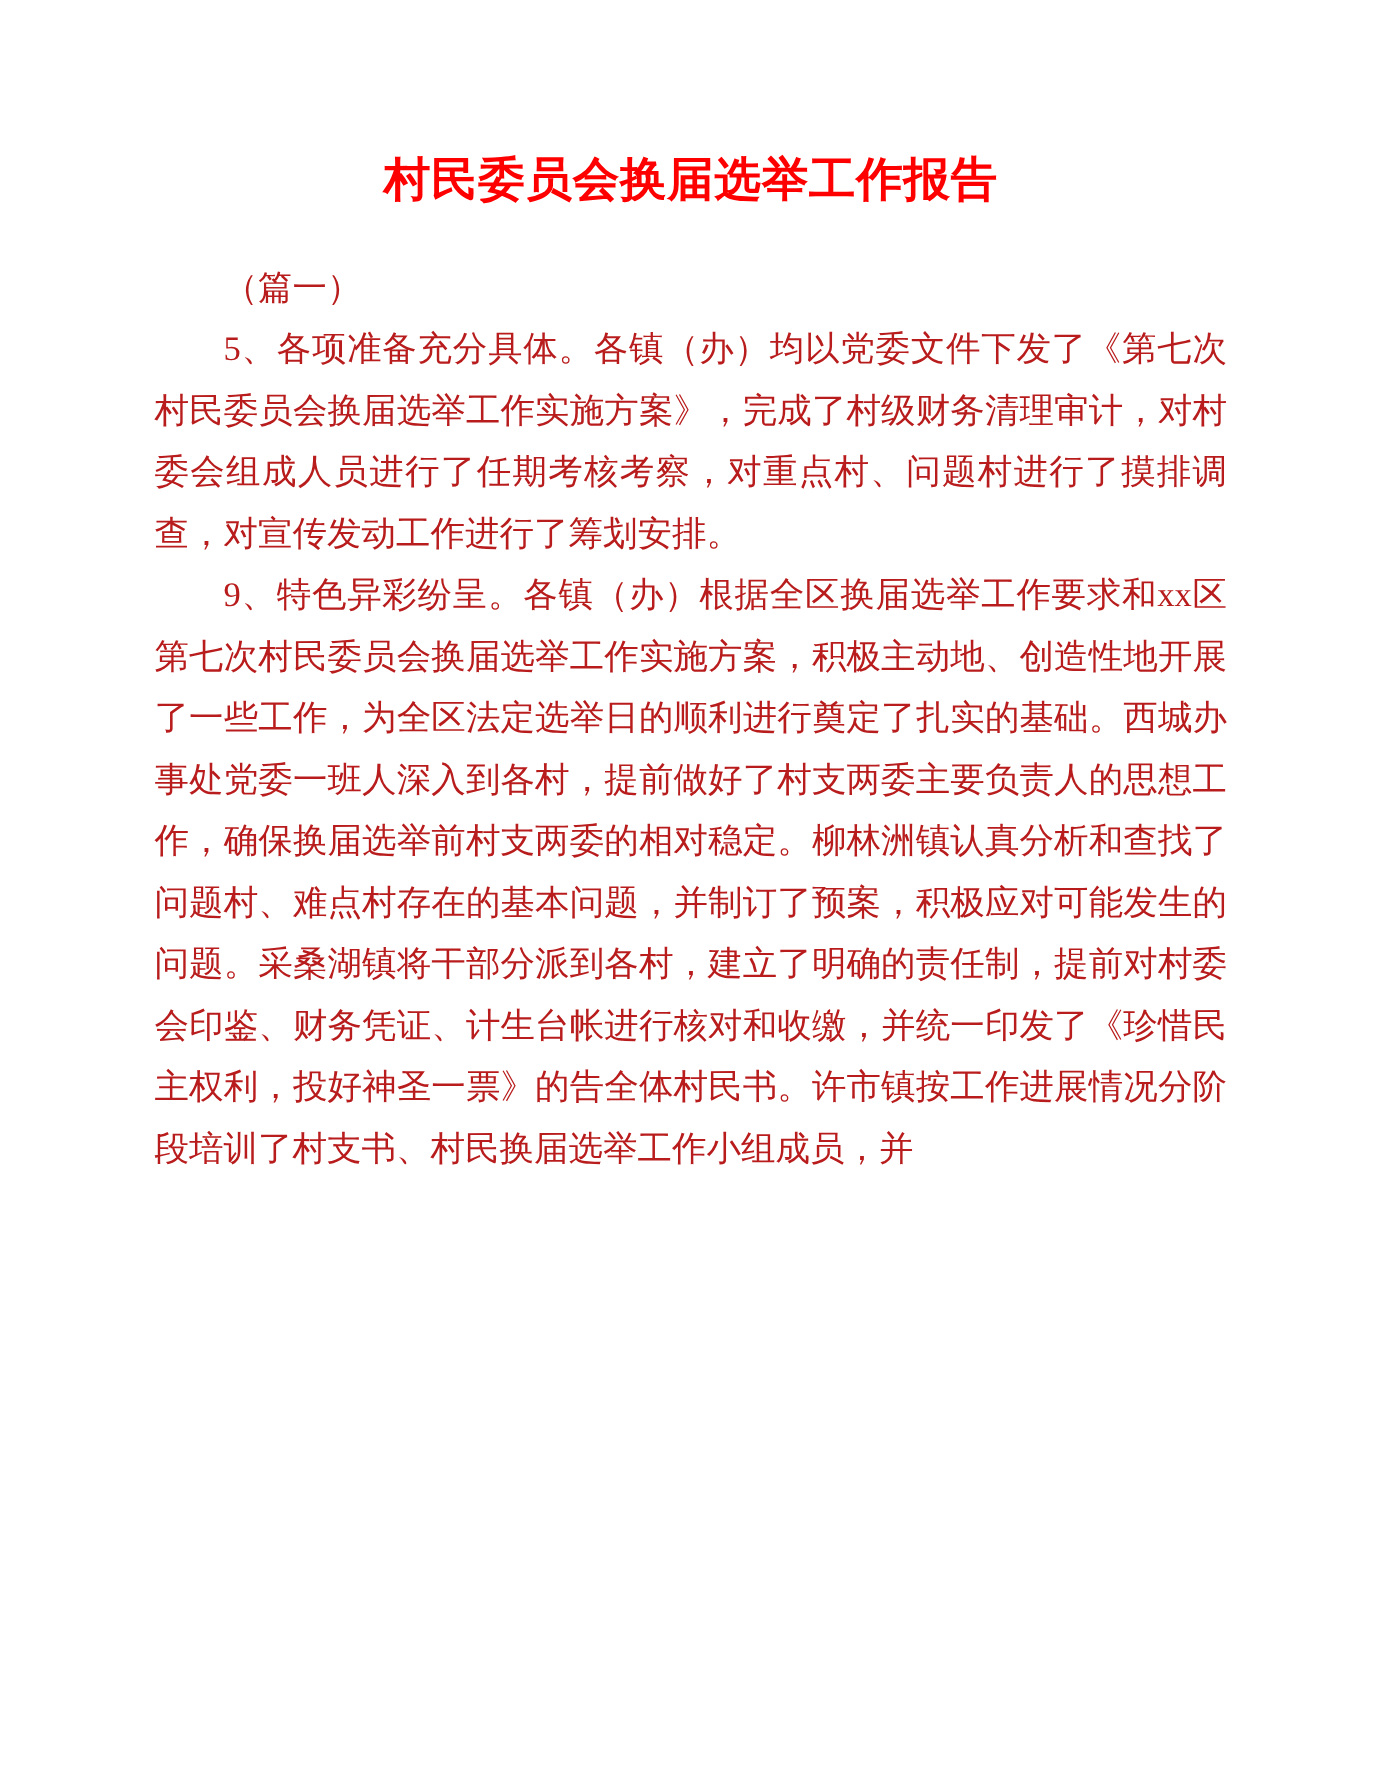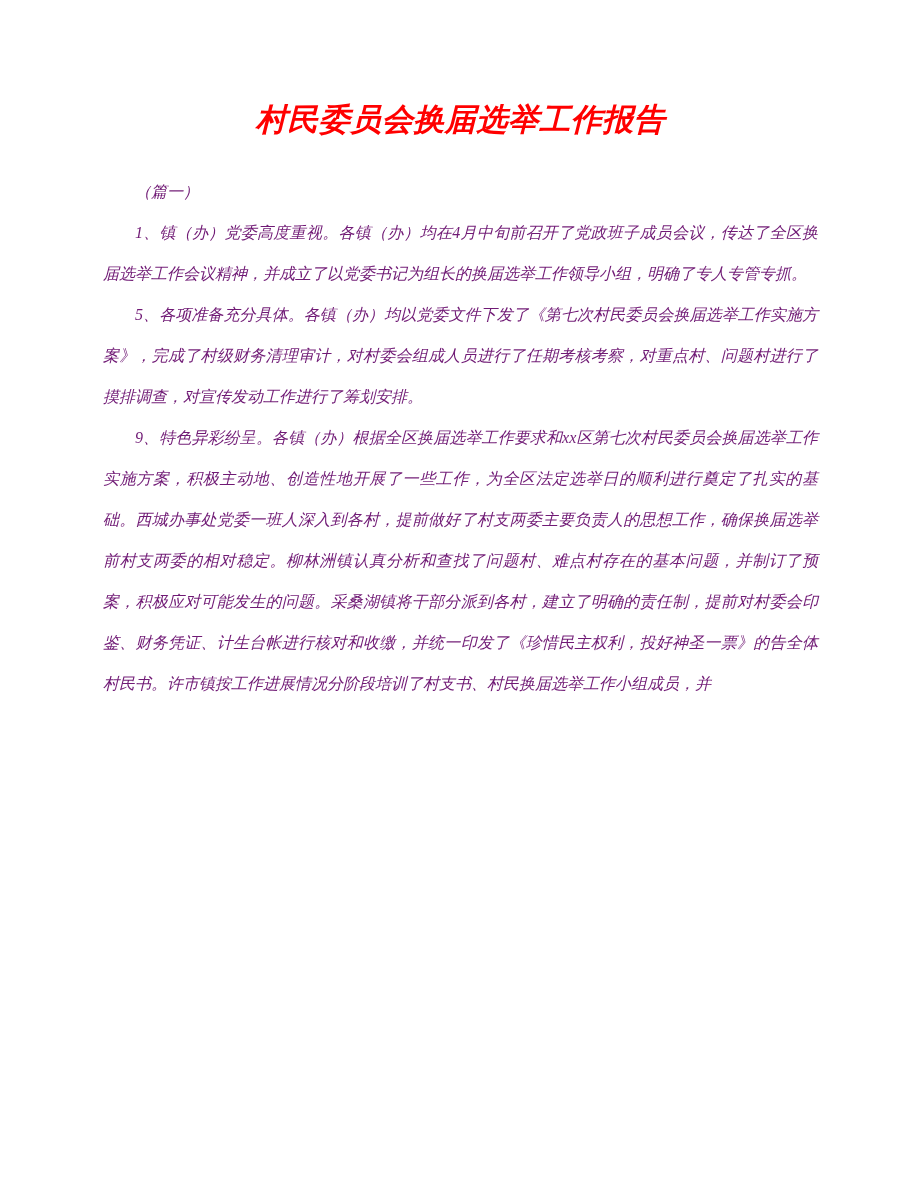--- a/index.html
+++ b/index.html
@@ -11,49 +11,47 @@
     height: 1191px;
     background: #ffffff;
     overflow: hidden;
   }
   .page {
     box-sizing: border-box;
     width: 920px;
     height: 1010px;
     padding: 96px 102px 0 103px;
     background: #ffffff;
-    font-style: italic;
   }
   .doc-title {
     margin: 0 0 27px 0;
     color: #ff0000;
     font-family: "Liberation Sans", "DejaVu Sans", sans-serif;
     font-weight: bold;
     font-size: 31px;
     line-height: 48px;
     text-align: center;
     letter-spacing: 0.5px;
   }
   .doc-body {
     font-family: "Liberation Serif", "DejaVu Serif", serif;
-    font-size: 16px;
+    font-size: 23px;
     line-height: 41px;
-    color: #701a75;
+    color: #b91c1c;
     text-align: justify;
   }
   .para {
     margin: 0;
     text-indent: 2em;
   }
 </style>
 </head>
 <body>
 
 <div class="page">
   <h1 class="doc-title">村民委员会换届选举工作报告</h1>
 
   <div class="doc-body">
     <p class="para">（篇一）</p>
-    <p class="para">1、镇（办）党委高度重视。各镇（办）均在4月中旬前召开了党政班子成员会议，传达了全区换届选举工作会议精神，并成立了以党委书记为组长的换届选举工作领导小组，明确了专人专管专抓。</p>
     <p class="para">5、各项准备充分具体。各镇（办）均以党委文件下发了《第七次村民委员会换届选举工作实施方案》，完成了村级财务清理审计，对村委会组成人员进行了任期考核考察，对重点村、问题村进行了摸排调查，对宣传发动工作进行了筹划安排。</p>
     <p class="para">9、特色异彩纷呈。各镇（办）根据全区换届选举工作要求和xx区第七次村民委员会换届选举工作实施方案，积极主动地、创造性地开展了一些工作，为全区法定选举日的顺利进行奠定了扎实的基础。西城办事处党委一班人深入到各村，提前做好了村支两委主要负责人的思想工作，确保换届选举前村支两委的相对稳定。柳林洲镇认真分析和查找了问题村、难点村存在的基本问题，并制订了预案，积极应对可能发生的问题。采桑湖镇将干部分派到各村，建立了明确的责任制，提前对村委会印鉴、财务凭证、计生台帐进行核对和收缴，并统一印发了《珍惜民主权利，投好神圣一票》的告全体村民书。许市镇按工作进展情况分阶段培训了村支书、村民换届选举工作小组成员，并</p>
   </div>
 </div>
 
 </body></html>

